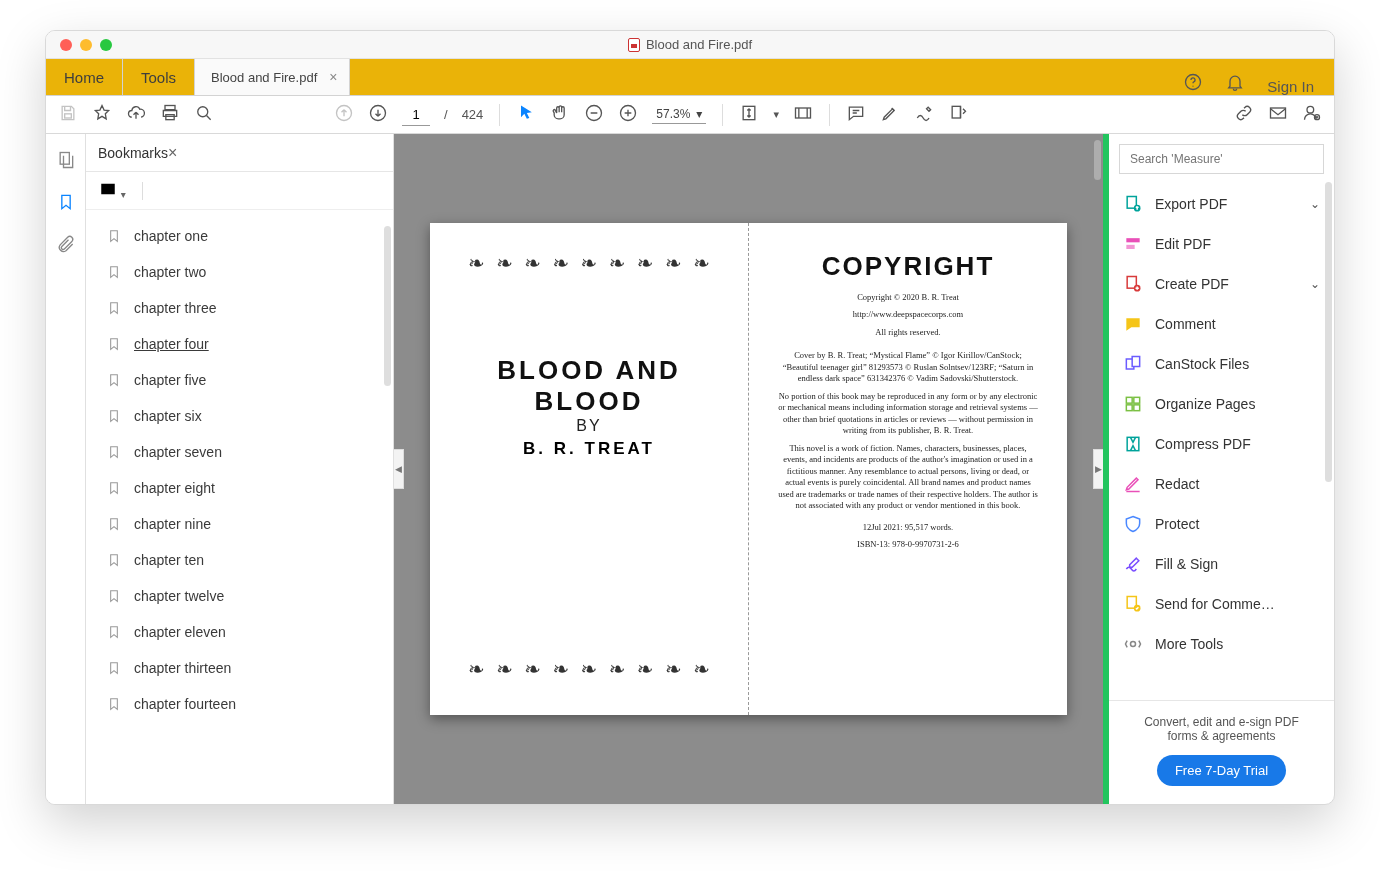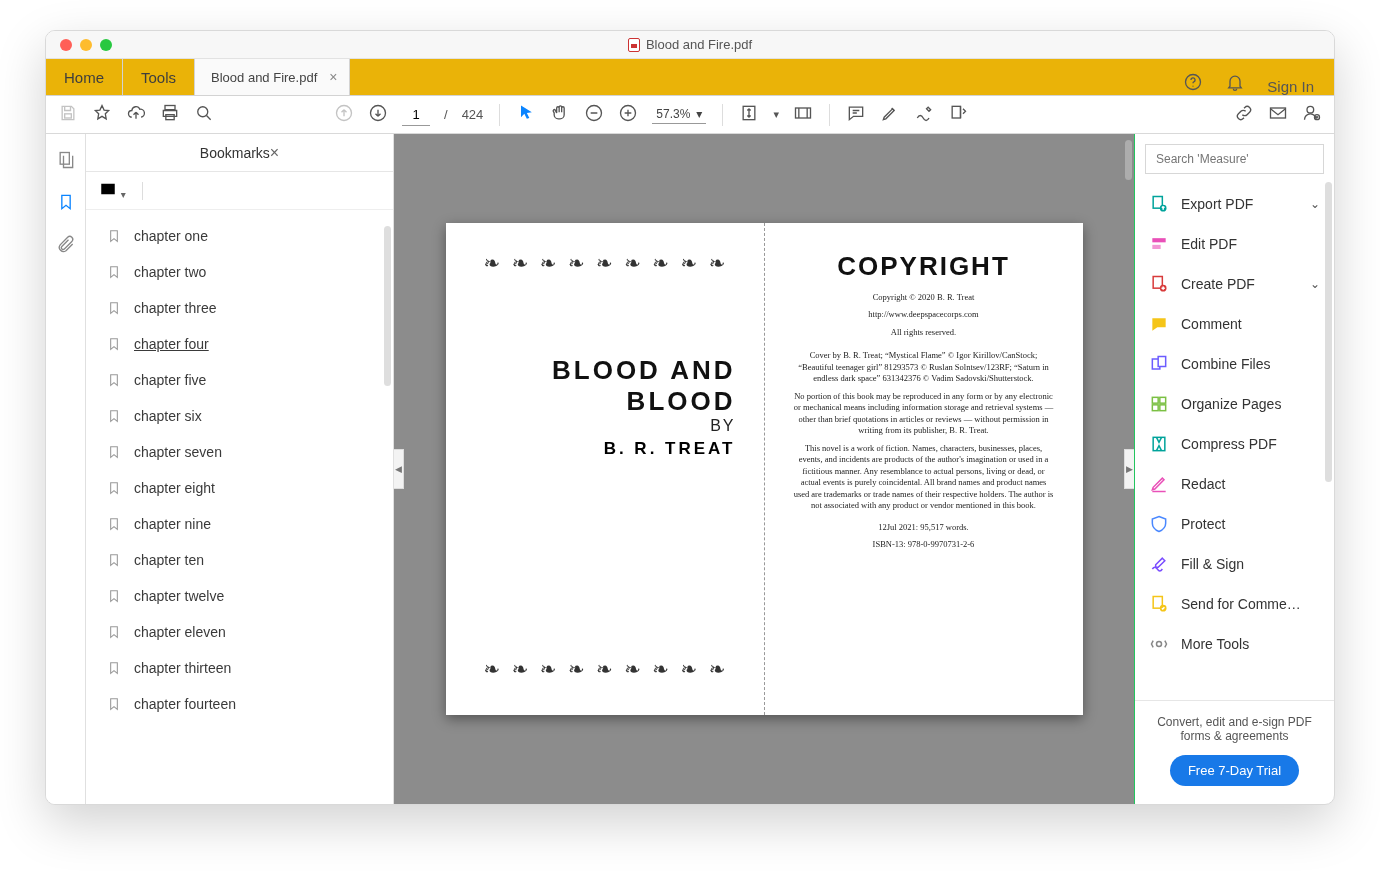--- a/index.html
+++ b/index.html
@@ -36,44 +36,44 @@
   .page-input{width:28px;height:22px;border:none;border-bottom:1px solid #999;text-align:center;font-size:13px;}
   .page-total{font-size:13px;color:#555;}
   .zoom{font-size:12px;color:#444;border-bottom:1px solid #999;padding:2px 4px;display:flex;align-items:center;gap:6px;}
   
   .columns { flex:1; display:flex; overflow:hidden; }
   .sidestrip { width:40px; background:#fff; border-right:1px solid #e0e0e0; display:flex; flex-direction:column; align-items:center; padding-top:16px; gap:18px;}
   .sidestrip .sico{width:20px;height:20px;stroke:#888;fill:none;stroke-width:1.6;}
   .sidestrip .active .sico{stroke:#0a84ff;}
   
   .bmpanel{width:308px;border-right:1px solid #e0e0e0;display:flex;flex-direction:column;}
-  .bmhead{height:38px;border-bottom:1px solid #e6e6e6;display:flex;align-items:center;justify-content:center;padding:0 12px;font-size:14px;color:#333;}
+  .bmhead{height:38px;border-bottom:1px solid #e6e6e6;display:flex;align-items:center;justify-content:flex-start;padding:0 12px;font-size:14px;color:#333;}
   .bmtools{height:38px;border-bottom:1px solid #eee;display:flex;align-items:center;gap:16px;padding:0 12px;}
   .bmlist{flex:1;overflow-y:auto;padding:8px 0;}
   .bmitem{display:flex;align-items:center;gap:12px;padding:10px 8px 10px 20px;font-size:14px;color:#3a3a3a;cursor:pointer;}
   .bmitem svg{width:16px;height:16px;stroke:#999;fill:none;stroke-width:1.6;}
   .bmitem.active span{text-decoration:underline;}
   
   .docarea{flex:1;background:#8c8c8c;position:relative;overflow:hidden;display:flex;align-items:center;justify-content:center;}
   .spread{display:flex;background:#fff;box-shadow:0 4px 12px rgba(0,0,0,0.4);}
   .page{width:318px;height:492px;background:#fff;padding:28px 28px;position:relative;}
   .divider{width:0;border-left:1px dashed #999;}
   .ornrow{display:flex;justify-content:space-between;padding:0 10px;}
   .orn{font-size:20px;color:#333;}
-  .title-block{text-align:right;margin-top:80px;}
+  .title-block{text-align:center;margin-top:80px;}
   .btitle{font-family:Arial,sans-serif;font-weight:900;letter-spacing:3px;font-size:26px;color:#111;}
   .by{font-size:16px;letter-spacing:2px;color:#222;}
   .author{font-size:17px;letter-spacing:3px;font-weight:700;margin-top:4px;}
   .cphead{font-family:Arial;font-weight:900;letter-spacing:2px;font-size:26px;text-align:center;color:#111;margin-top:0px;}
   .cbody{font-family:Georgia,serif;font-size:8.5px;line-height:1.35;color:#222;text-align:center;margin-top:10px;}
   .cbody p{margin:6px 0;}
   .collapse-handle{position:absolute;top:50%;transform:translateY(-50%);width:10px;height:40px;background:#f3f3f3;border:1px solid #ddd;display:flex;align-items:center;justify-content:center;font-size:9px;color:#777;cursor:pointer;}
   .lh{left:0;border-left:none;} .rh{right:0;border-right:none;}
   
-  .rpanel{width:200px;border-left:1px solid #22c55e;display:flex;flex-direction:column;justify-content:center;}
+  .rpanel{width:231px;border-left:6px solid #22c55e;display:flex;flex-direction:column;justify-content:center;}
   .search{margin:10px;}
   .search input{width:100%;height:30px;border:1px solid #d7d7d7;padding:0 10px;font-size:12px;color:#555;}
   .toolslist{flex:1;overflow:auto;}
   .tool{display:flex;align-items:center;gap:12px;padding:10px 14px;font-size:14px;color:#333;cursor:pointer;position:relative;}
   .tool .chev{margin-left:auto;font-size:12px;color:#555;}
   .ticon{width:20px;height:20px;display:flex;align-items:center;justify-content:center;font-size:16px;}
   .promo{border-top:1px solid #e6e6e6;text-align:center;padding:14px 16px 18px;font-size:12px;color:#555;}
   .promo button{margin-top:12px;background:#1879e8;color:#fff;border:none;border-radius:16px;padding:8px 18px;font-size:13px;cursor:pointer;}
   .bmpanel{position:relative;}
   .bm-scrollbar{position:absolute;right:2px;top:92px;width:7px;height:160px;background:#c8c8c8;border-radius:4px;opacity:.6;}
@@ -445,21 +445,21 @@
             </span>
             <span>Comment</span>
           </div>
           <div class="tool">
             <span class="ticon">
               <svg width="20" height="20" viewBox="0 0 24 24" stroke="#6b5cff" fill="none" stroke-width="1.8">
                 <rect x="4" y="6" width="9" height="12"></rect>
                 <rect x="11" y="3" width="9" height="12" fill="#fff"></rect>
               </svg>
             </span>
-            <span>Combine Files</span>
+            <span>CanStock Files</span>
           </div>
           <div class="tool">
             <span class="ticon">
               <svg width="20" height="20" viewBox="0 0 24 24" stroke="#7bc043" fill="none" stroke-width="1.8">
                 <rect x="4" y="4" width="7" height="7"></rect>
                 <rect x="13" y="4" width="7" height="7"></rect>
                 <rect x="4" y="13" width="7" height="7"></rect>
                 <rect x="13" y="13" width="7" height="7"></rect>
               </svg>
             </span>

